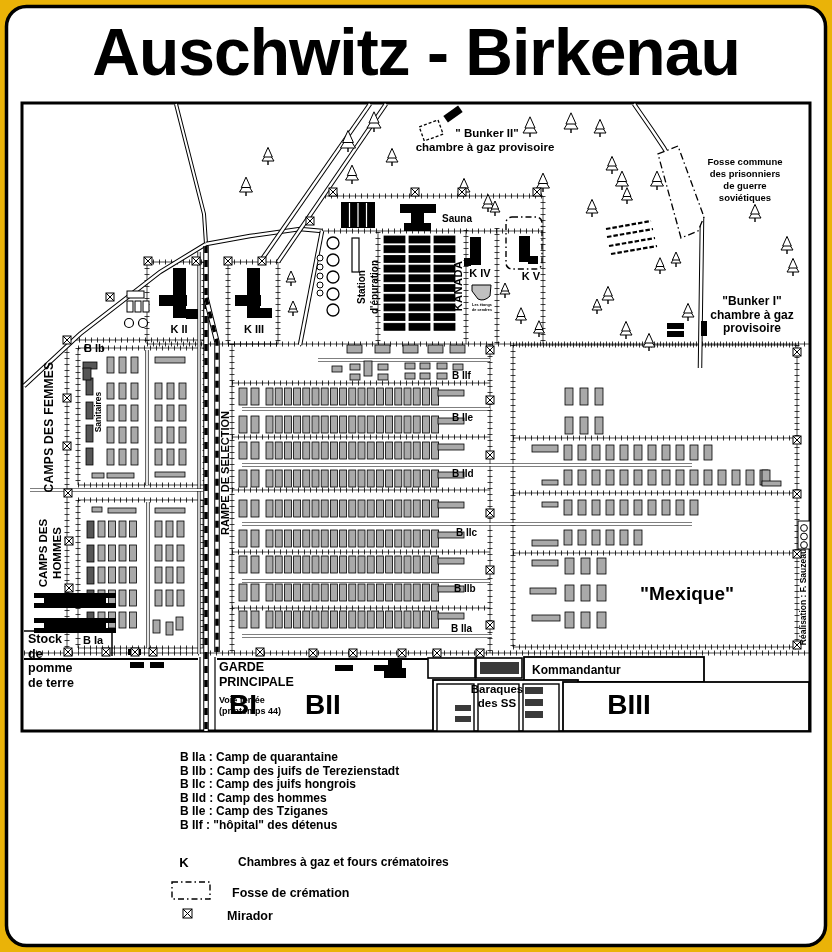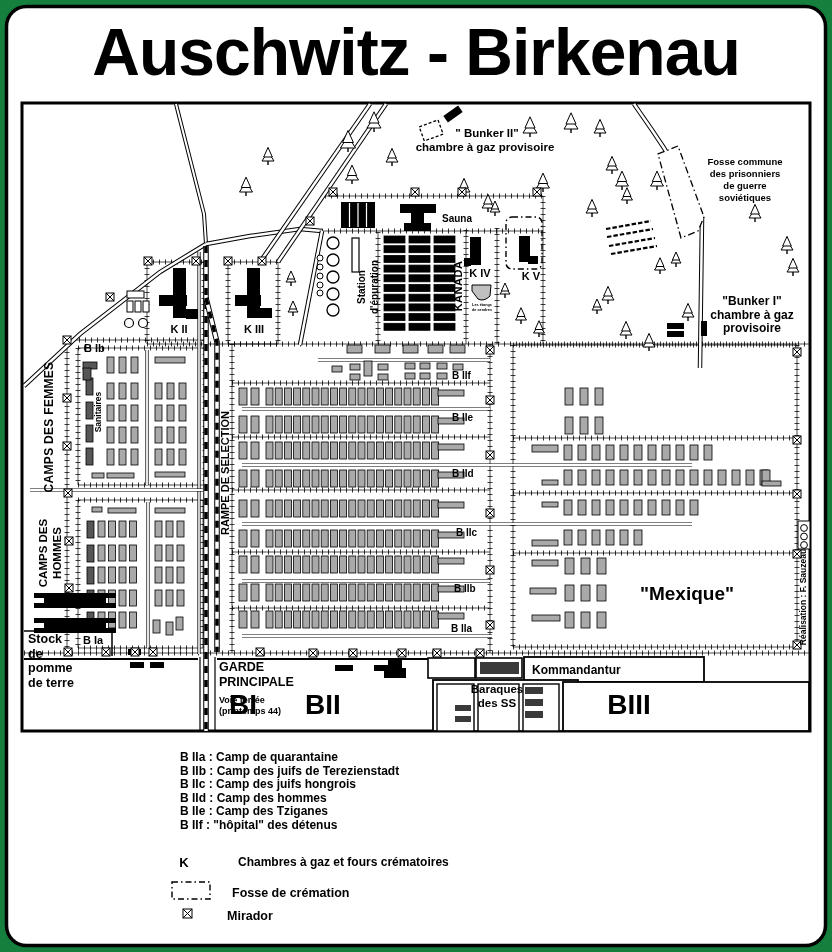--- a/index.html
+++ b/index.html
@@ -1,16 +1,16 @@
 <!DOCTYPE html>
 <html><head>
 <meta charset="utf-8">
 <style>
   html,body{margin:0;padding:0;background:#ffffff;}
-  .page{position:relative;width:832px;height:952px;background:#15803d;overflow:hidden;}
+  .page{position:relative;width:832px;height:952px;background:#eab308;overflow:hidden;}
   svg text{font-family:"Liberation Sans","DejaVu Sans",sans-serif;font-weight:bold;fill:#000;}
 </style>
 </head>
 <body>
 
 <div class="page">
 <svg width="832" height="952" viewBox="0 0 832 952">
 
   <g id="g-base">
     <rect x="6.5" y="6.5" width="819" height="939" rx="20" fill="#fff" stroke="#000" stroke-width="3.5"></rect>

